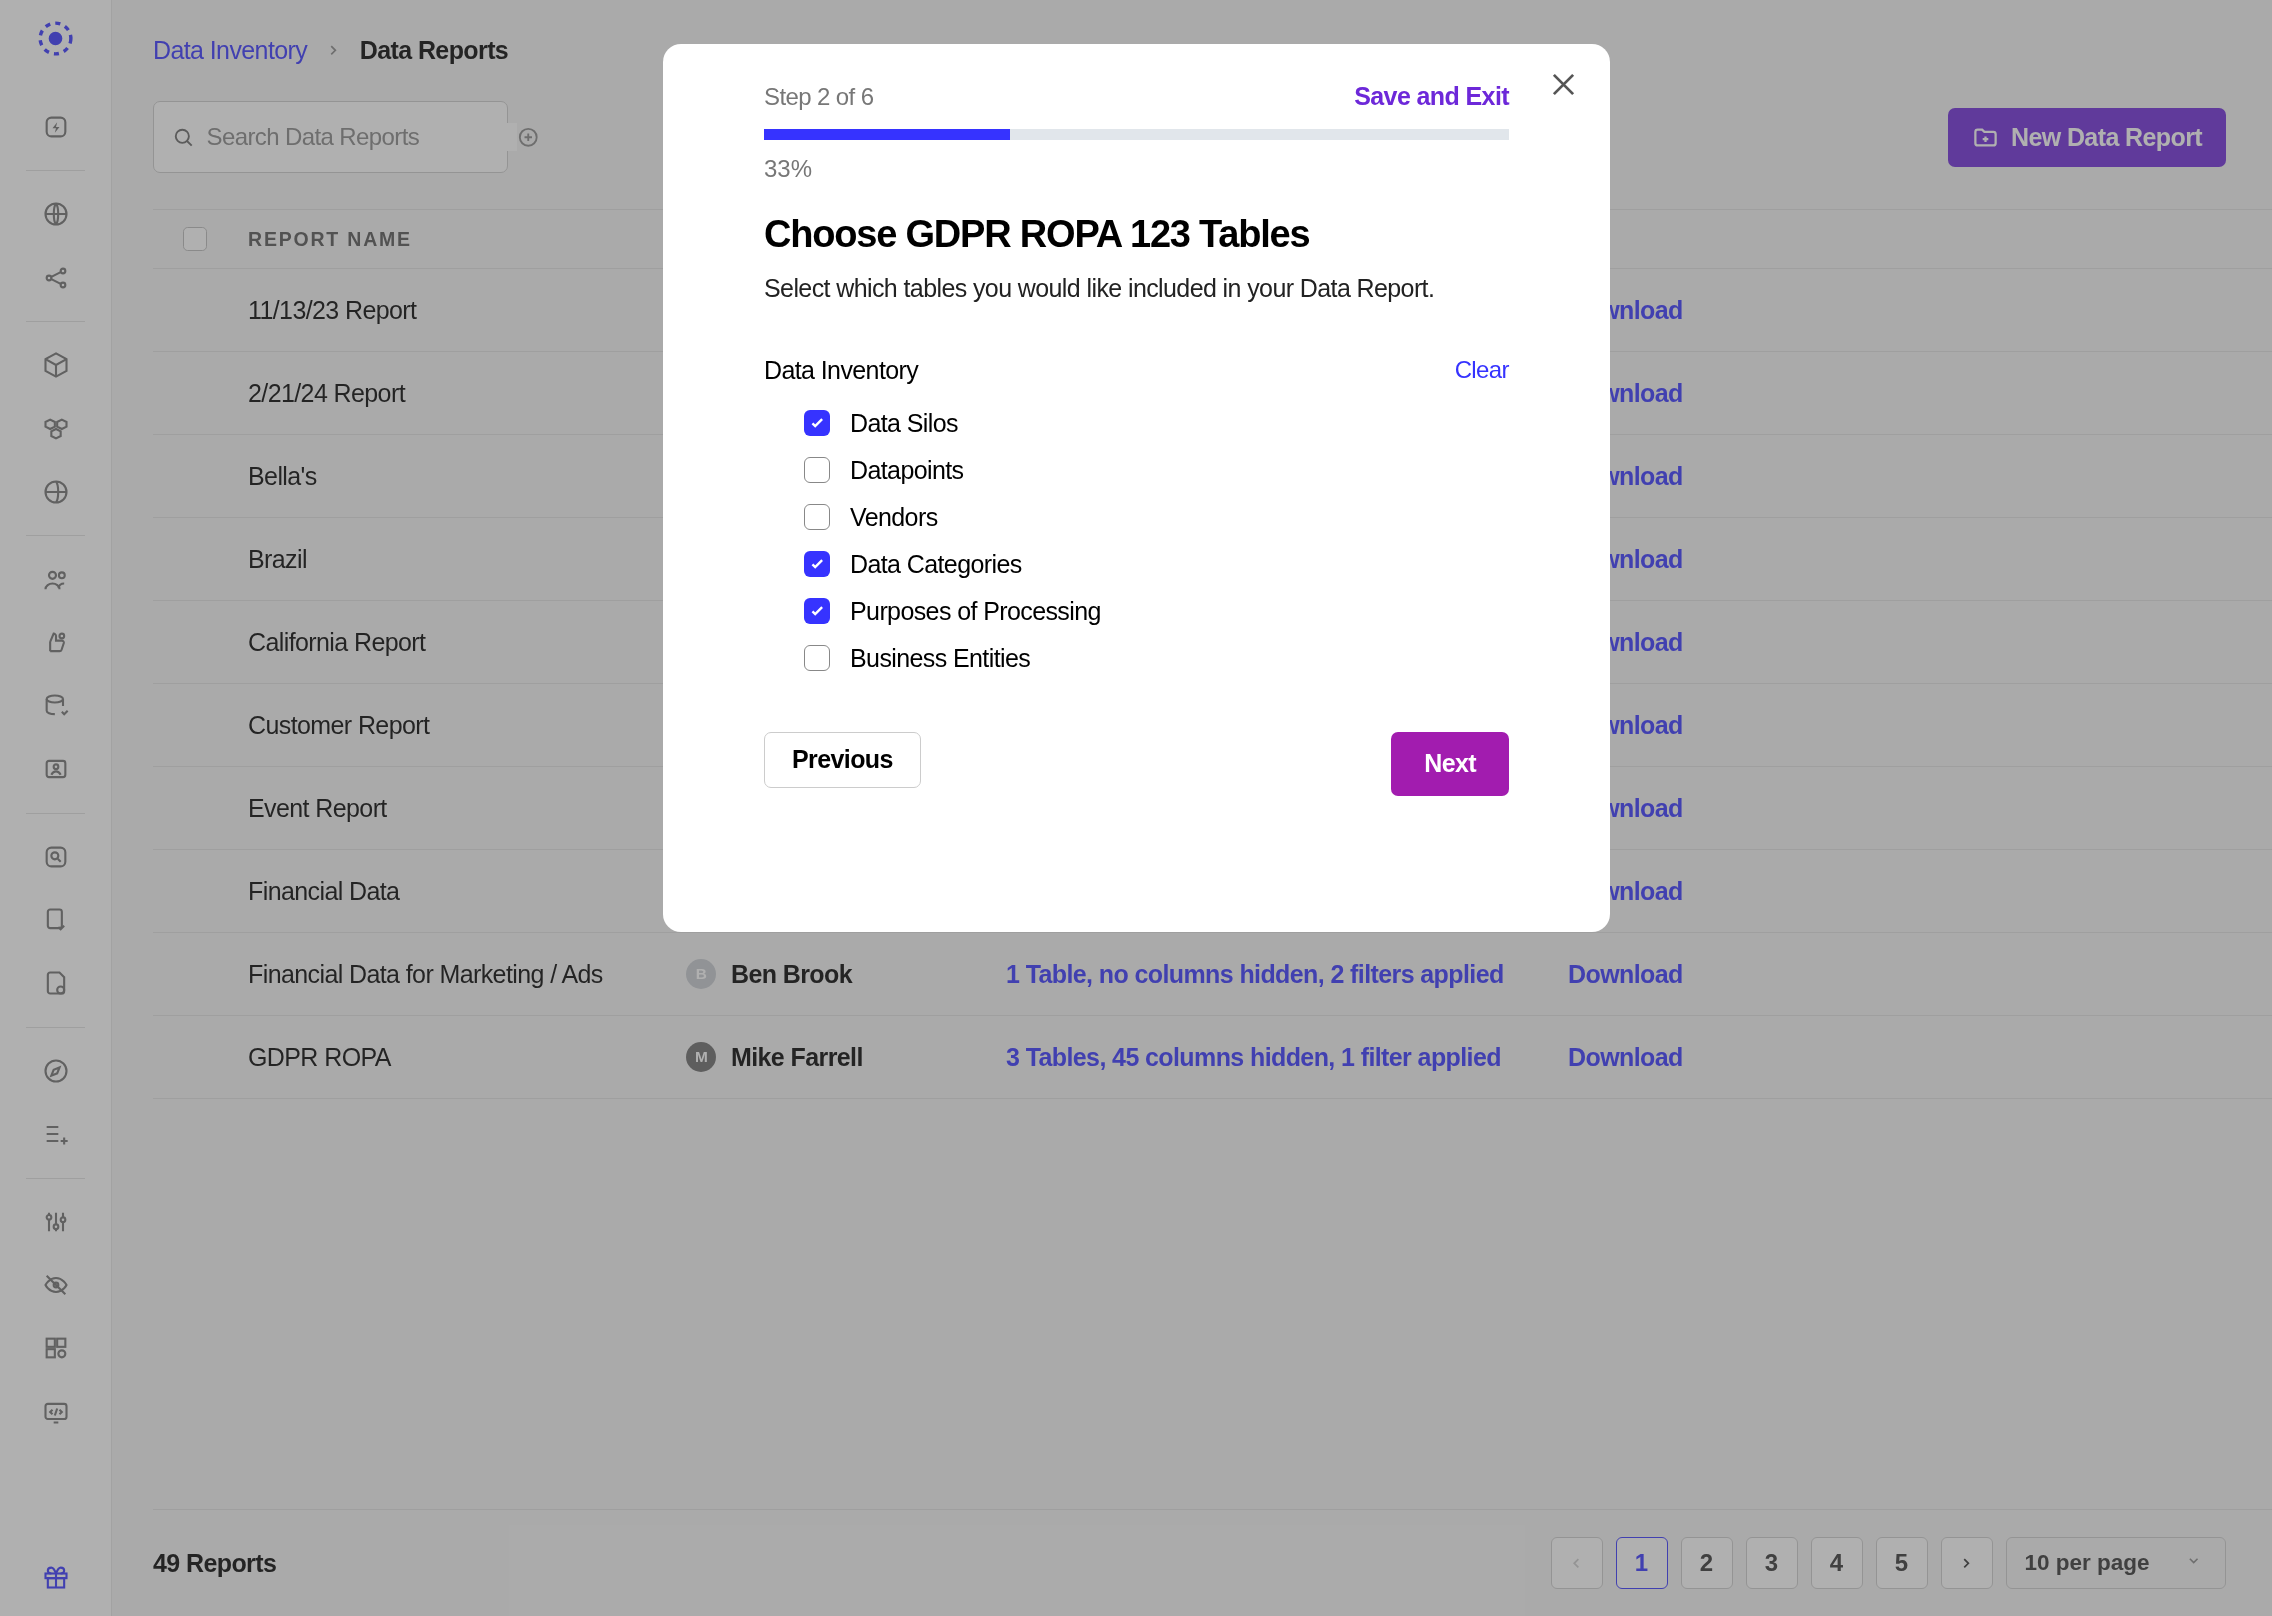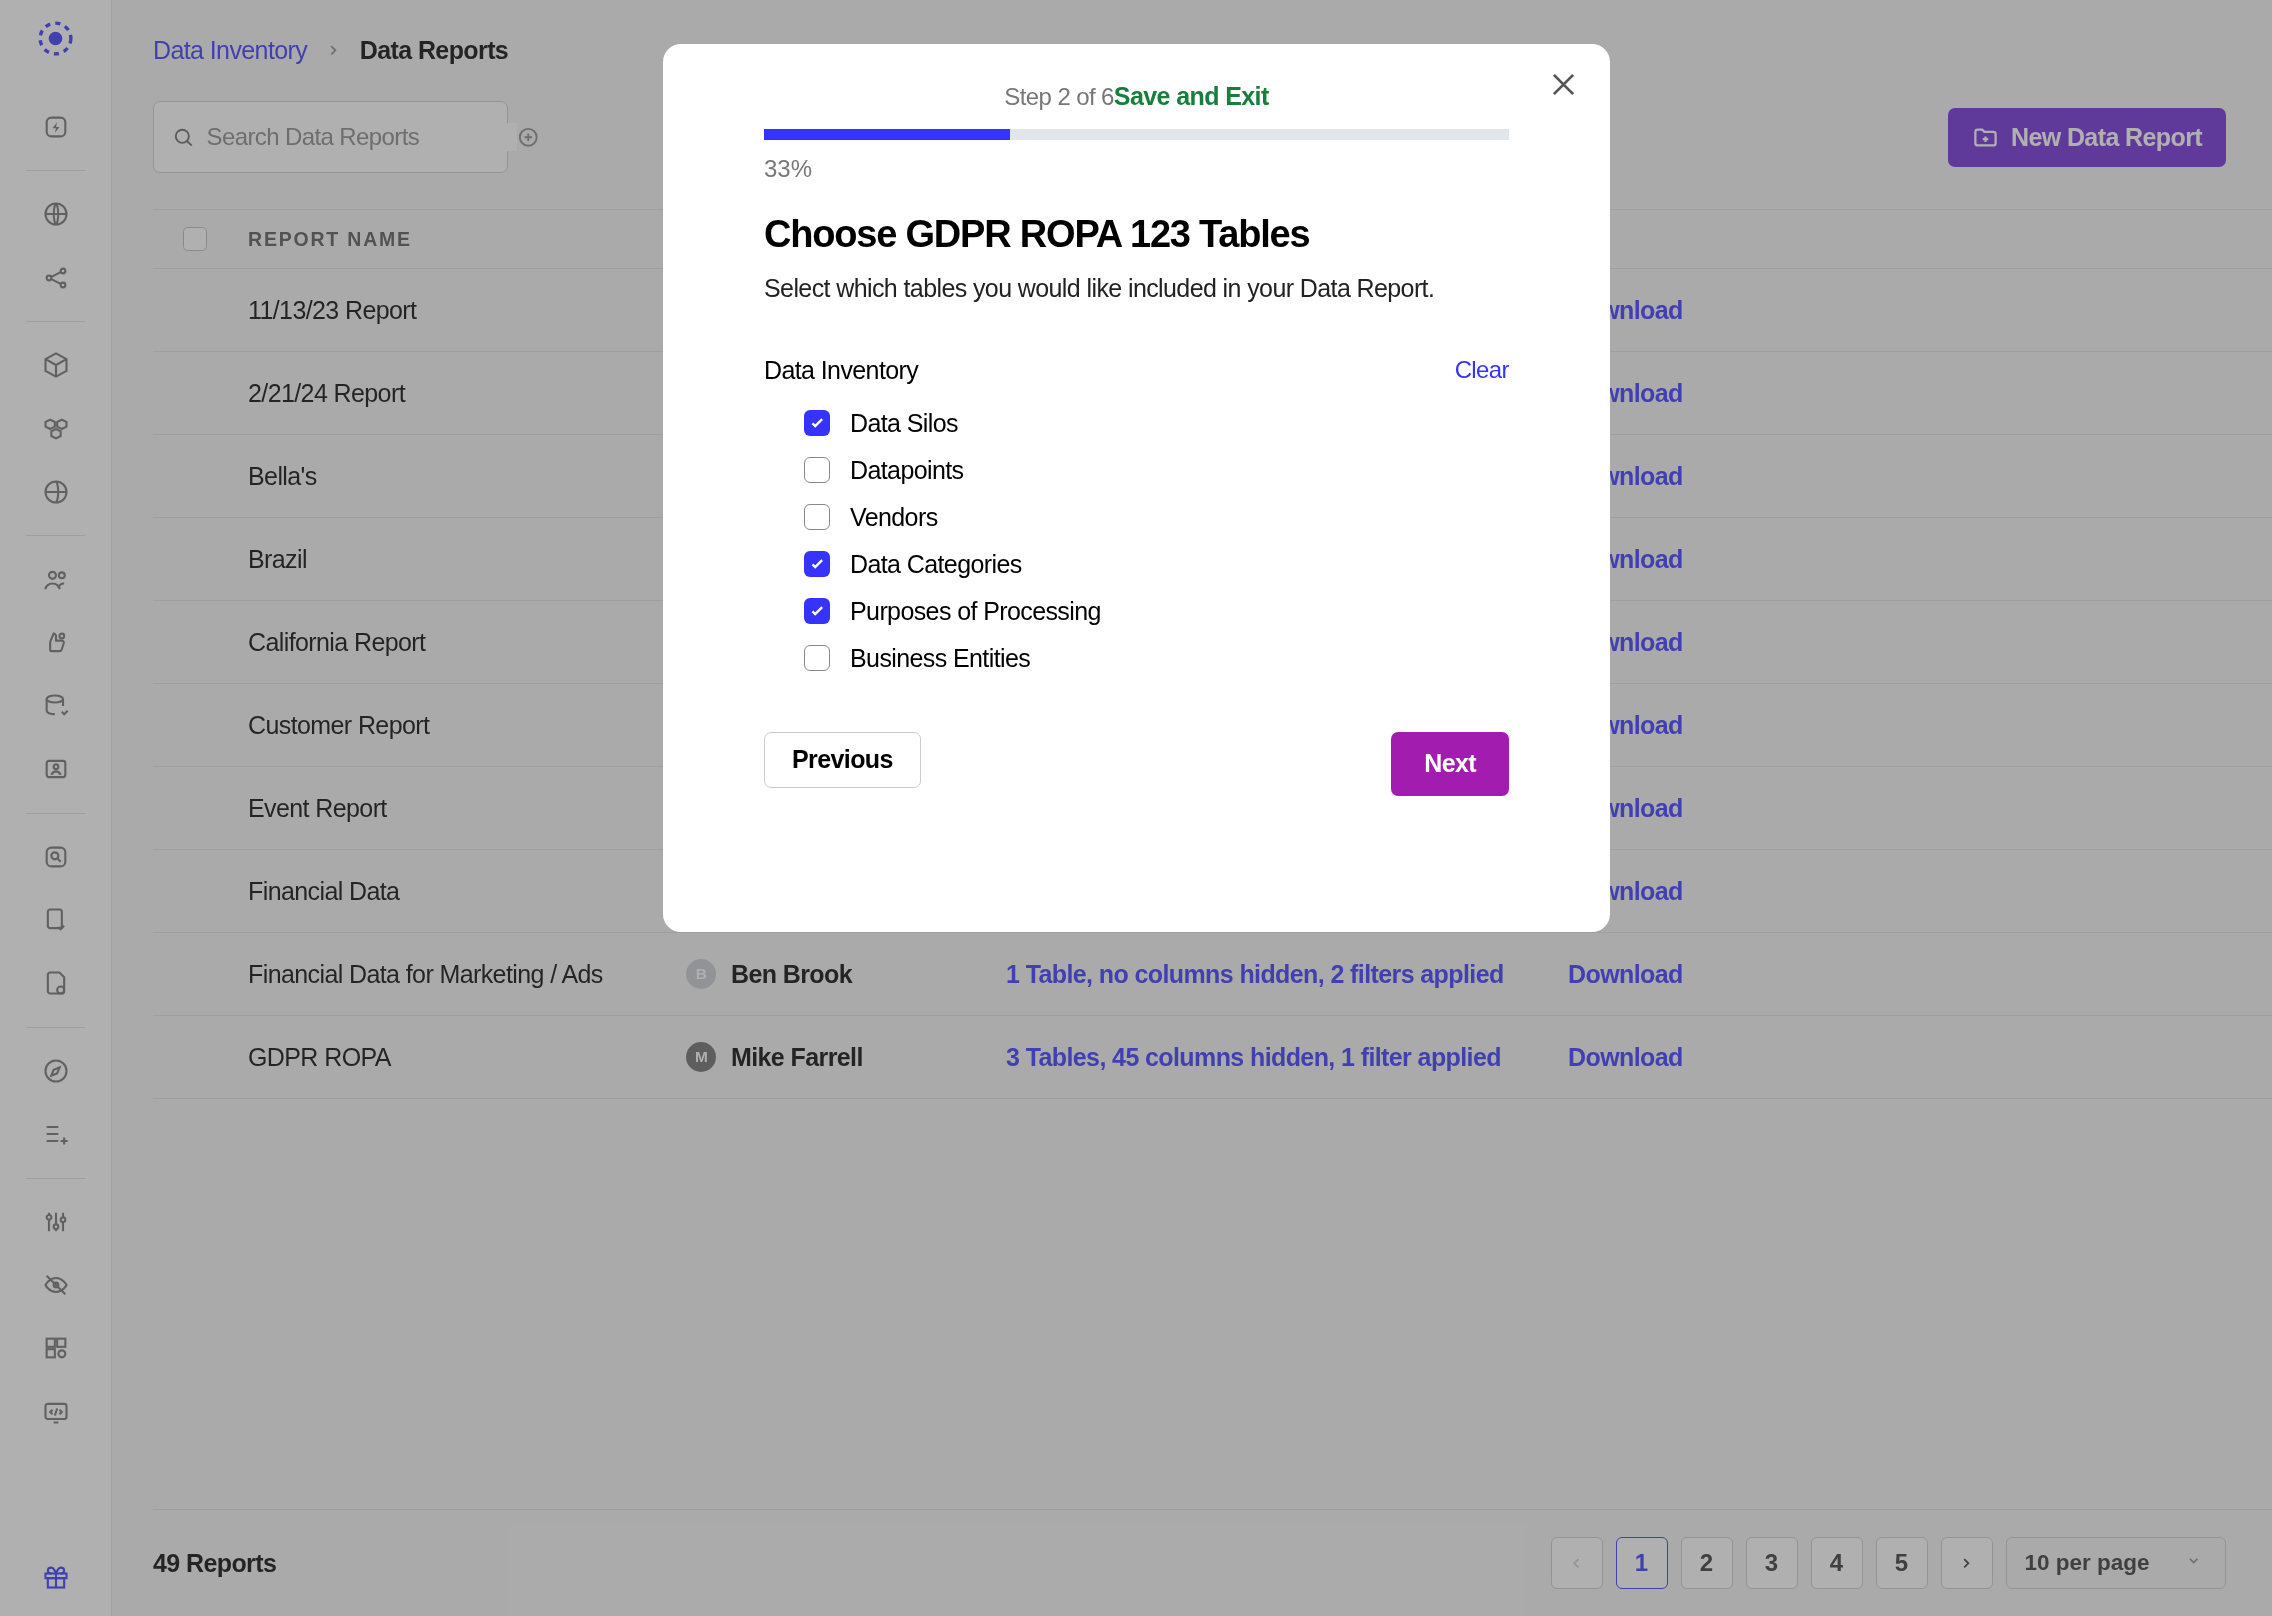--- a/index.html
+++ b/index.html
@@ -229,24 +229,24 @@
 .modal .close-btn {
   position: absolute;
   top: 24px;
   right: 30px;
   width: 33px;
   height: 33px;
   cursor: pointer;
   color: #555;
 }
 .step-label { font-size: 24px; color: #777; letter-spacing: -0.6px; }
-.save-exit { color: #15803d; font-size: 25px; font-weight: 700; cursor: pointer; letter-spacing: -0.6px; }
+.save-exit { color: #6d28d9; font-size: 25px; font-weight: 700; cursor: pointer; letter-spacing: -0.6px; }
 .modal-header-row {
   display: flex;
-  justify-content: center;
+  justify-content: space-between;
   align-items: center;
   margin-bottom: 18px;
 }
 .progress-bar {
   width: 100%;
   height: 10.7px;
   background: #E1E6EB;
   border-radius: 0;
   overflow: hidden;
   margin-bottom: 15px;

